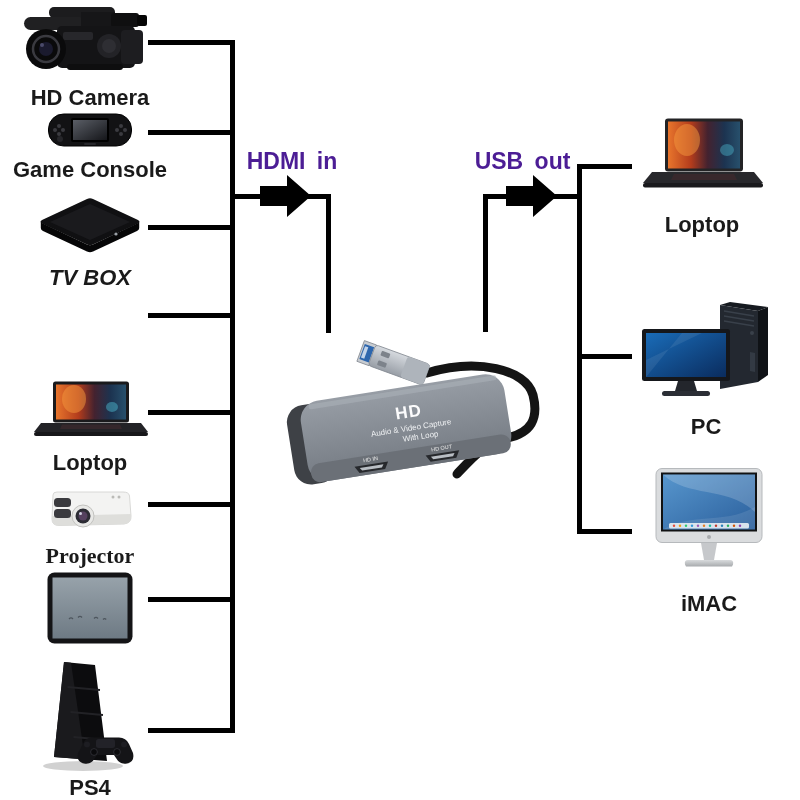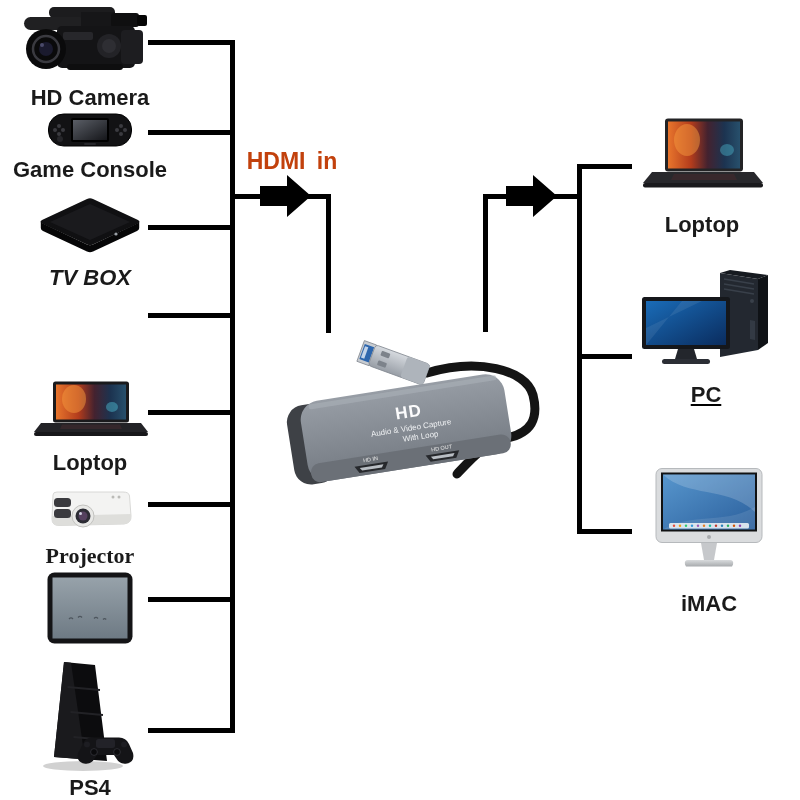--- a/index.html
+++ b/index.html
@@ -8,21 +8,21 @@
     font-family:"Liberation Sans",sans-serif;overflow:hidden;
   }
   .line{position:absolute;background:#000;}
   .device{position:absolute;display:flex;flex-direction:column;align-items:center;}
   .device svg{display:block;}
   .dev-label{
     font-size:22px;font-weight:600;color:#1a1a1a;text-align:center;
     line-height:1.1;white-space:nowrap;
   }
   .flow-label{
-    position:absolute;font-size:23px;font-weight:600;color:#c2410c;
+    position:absolute;font-size:23px;font-weight:600;color:#4c1d95;
     text-align:center;white-space:nowrap;word-spacing:5px;
   }
   .arrow{position:absolute;}
 </style>
 </head>
 <body>
 
 <div class="canvas">
 
   <div class="line" style="left:230px;top:40px;width:5px;height:693px;"></div>
@@ -44,20 +44,21 @@
   <div class="line" style="left:577px;top:164px;width:5px;height:370px;"></div>
   <div class="line" style="left:580px;top:164px;width:52px;height:5px;"></div>
   <div class="line" style="left:580px;top:354px;width:52px;height:5px;"></div>
   <div class="line" style="left:577px;top:529px;width:55px;height:5px;"></div>
 
   <div class="flow-label" style="left:240px;top:148px;width:104px;">HDMI in</div>
   <svg class="arrow" style="left:260px;top:174px;" width="52" height="44" viewBox="0 0 52 44">
     <polygon points="0,12 27,12 27,1 51,22 27,43 27,32 0,32" fill="#000"></polygon>
   </svg>
 
+  <div class="flow-label" style="left:470px;top:148px;width:105px;">USB out</div>
   <svg class="arrow" style="left:506px;top:174px;" width="52" height="44" viewBox="0 0 52 44">
     <polygon points="0,12 27,12 27,1 51,22 27,43 27,32 0,32" fill="#000"></polygon>
   </svg>
 
   <div class="device" style="left:15px;top:4px;width:150px;">
     <svg width="138" height="78" viewBox="0 0 138 78">
       <rect x="28" y="3" width="66" height="11" rx="5" fill="#1c1c1e"></rect>
       <rect x="3" y="13" width="62" height="13" rx="6.5" fill="#202022"></rect>
       <rect x="60" y="8" width="34" height="16" fill="#161618"></rect>
       <rect x="90" y="9" width="28" height="14" rx="3" fill="#0f0f10"></rect>
@@ -239,21 +240,21 @@
       <rect x="29" y="3.5" width="72" height="47" fill="url(#fireR)"></rect>
       <ellipse cx="48" cy="22" rx="13" ry="16" fill="#f59a3e" opacity="0.5"></ellipse>
       <ellipse cx="88" cy="32" rx="7" ry="6" fill="#4fc0d8" opacity="0.4"></ellipse>
       <path d="M13,54 L115,54 L124,65 L4,65 Z" fill="#28282c"></path>
       <path d="M35,56 L95,56 L98,62 L32,62 Z" fill="#38282c"></path>
       <rect x="4" y="65" width="120" height="4.5" rx="2" fill="#1a1a1d"></rect>
     </svg>
     <div class="dev-label" style="margin-top:24px;">Loptop</div>
   </div>
 
-  <div class="device" style="left:632px;top:270px;width:148px;text-decoration:underline;">
+  <div class="device" style="left:632px;top:302px;width:148px;">
     <svg width="132" height="95" viewBox="0 0 132 95">
       <defs>
         <linearGradient id="pcScr" x1="0" y1="0" x2="1" y2="1">
           <stop offset="0" stop-color="#1a6cb8"></stop>
             <stop offset="1" stop-color="#0a2c5e"></stop>
         </linearGradient>
       </defs>
       <path d="M80,3 L90,0 L128,5 L118,9 Z" fill="#161a20"></path>
       <path d="M118,9 L128,5 L128,73 L118,80 Z" fill="#0f1216"></path>
       <path d="M80,3 L118,9 L118,80 L80,87 Z" fill="#232830"></path>

